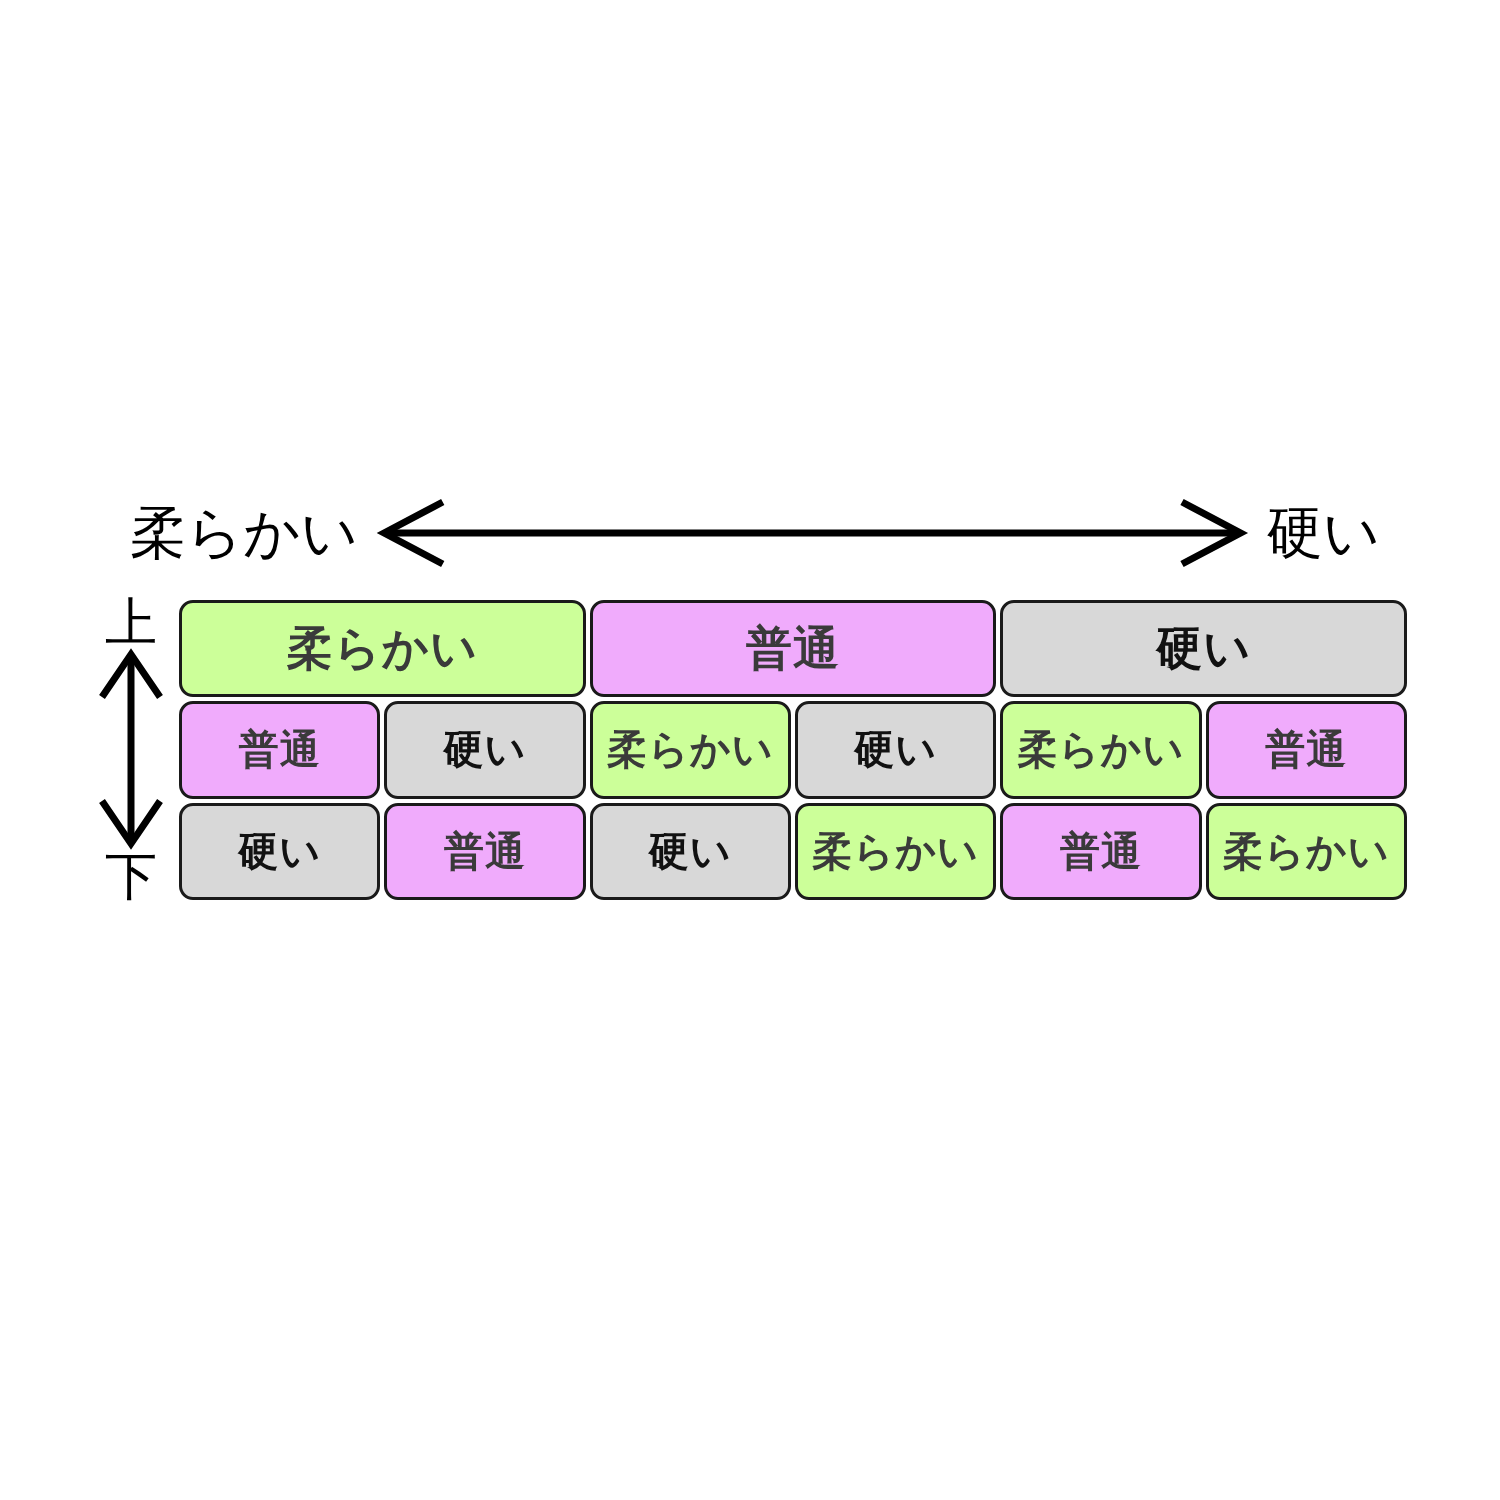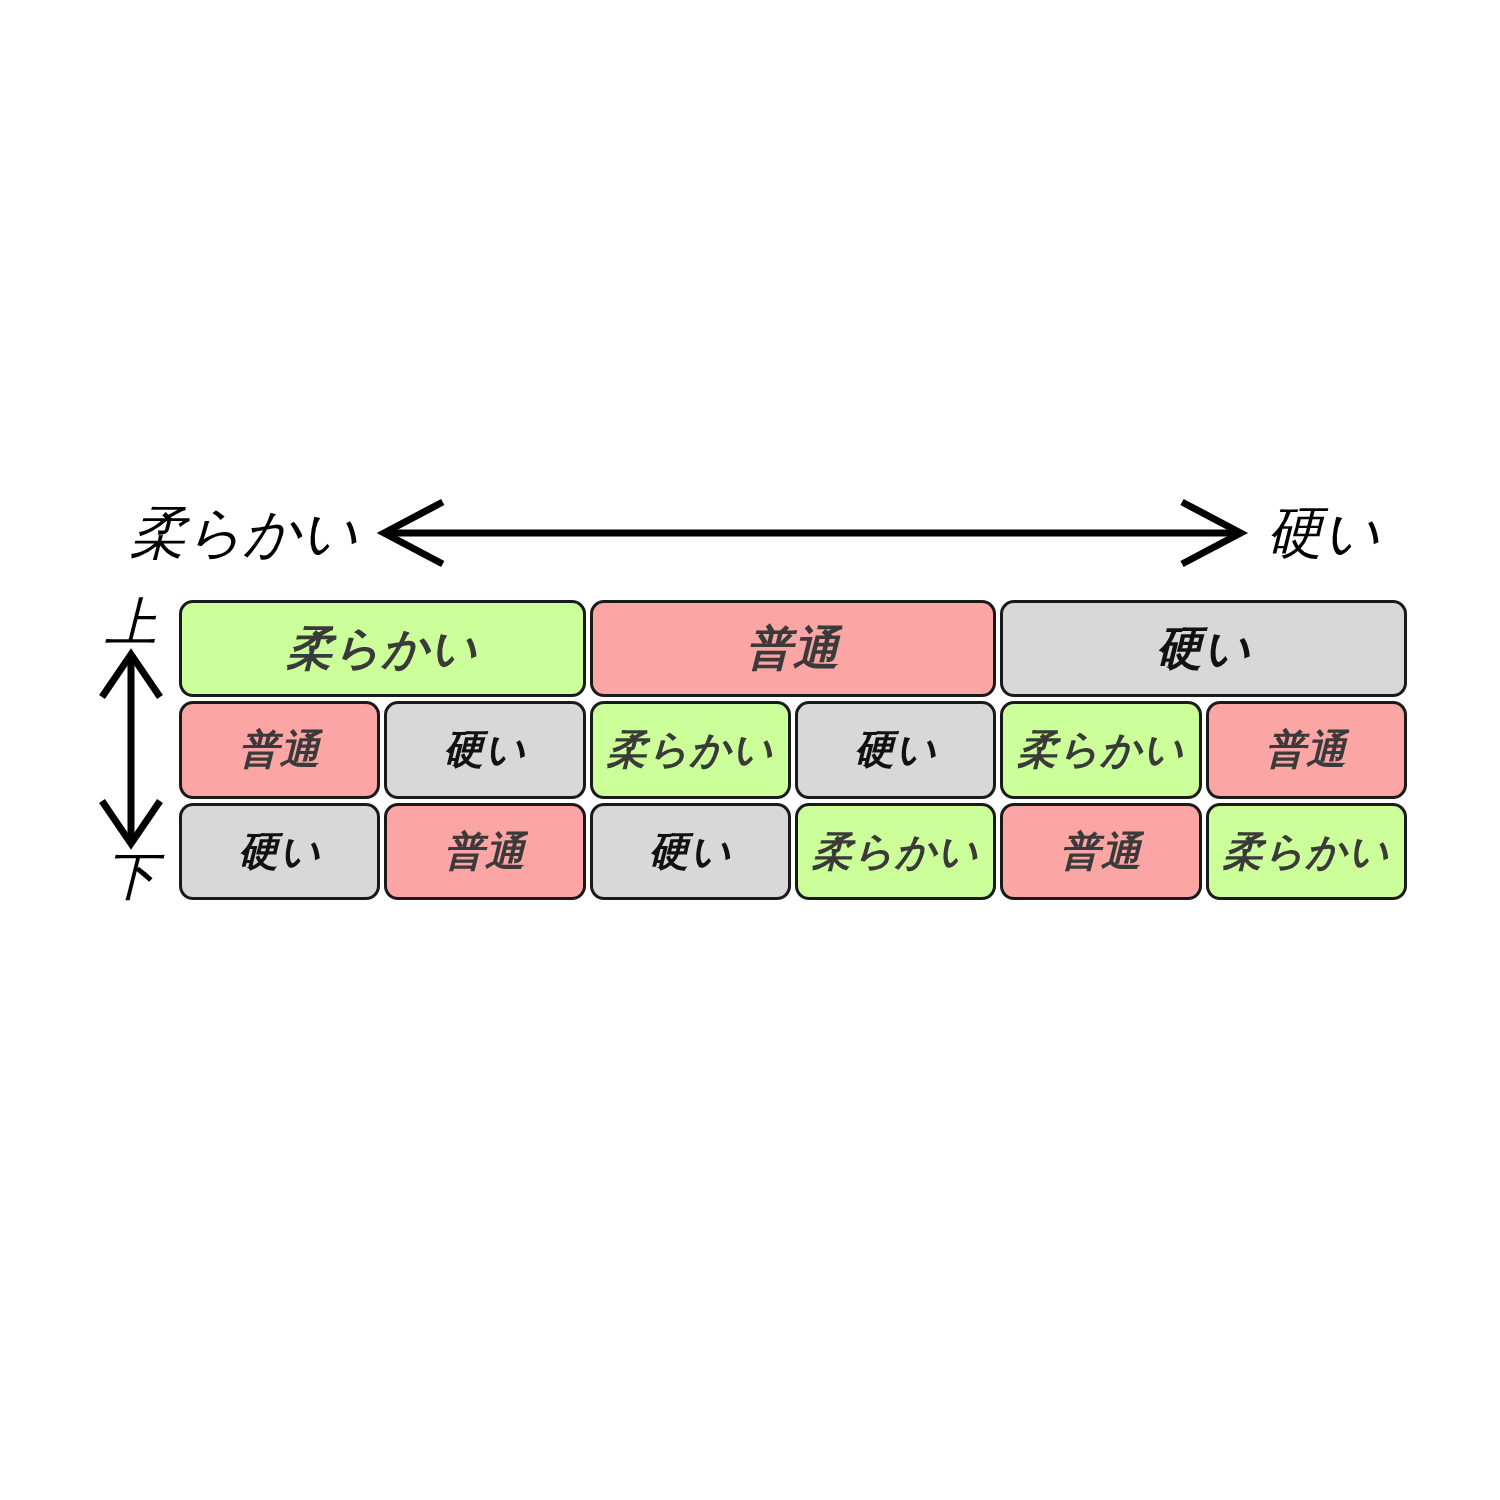--- a/index.html
+++ b/index.html
@@ -13,21 +13,20 @@
     position: relative;
     font-family: "DejaVu Sans", "Liberation Sans", sans-serif;
     overflow: hidden;
   }
 
   #canvas {
     position: absolute;
     left: 0; top: 0;
     width: 1500px;
     height: 1500px;
-    font-style: italic;
   }
 
   
   .h-axis {
     position: absolute;
     left: 130px;
     top: 488px;
     width: 1250px;
     height: 90px;
     display: flex;
@@ -98,21 +97,21 @@
     align-items: center;
     justify-content: center;
     box-sizing: border-box;
     font-weight: bold;
     font-size: 40px;
     color: #3a3a3a;
     letter-spacing: 1px;
     user-select: none;
   }
   .cell.soft   { background: #ccff99; }
-  .cell.medium { background: #fca5a5; }
+  .cell.medium { background: #f0abfc; }
   .cell.hard   { background: #d8d8d8; color: #111111; }
   .grid-row.row-wide .cell { font-size: 46px; }
 </style>
 </head>
 <body>
 
 <div id="canvas">
 
   <div class="h-axis">
     <div class="h-axis-label left">柔らかい</div>

